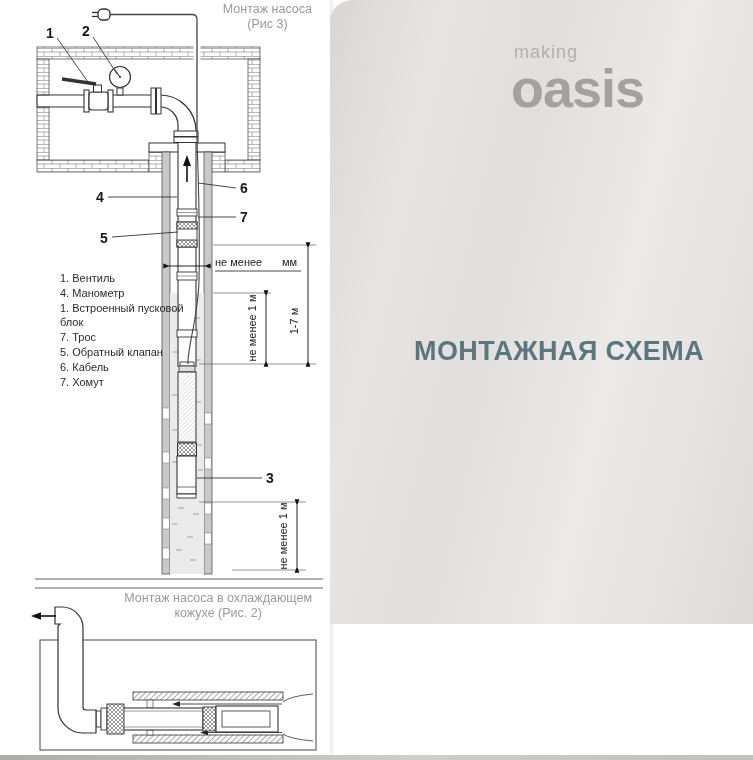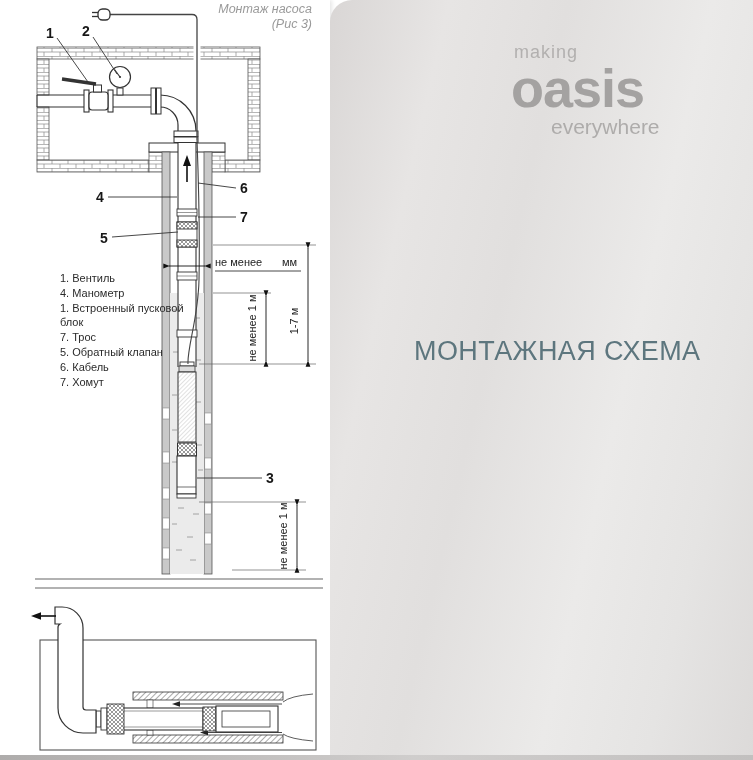--- a/index.html
+++ b/index.html
@@ -6,42 +6,42 @@
   body{
     width:753px;height:760px;position:relative;overflow:hidden;
     background:#ffffff;
     font-family:"Liberation Sans", sans-serif;
   }
   .left-panel{
     position:absolute;left:0;top:0;width:330px;height:755px;background:#ffffff;
     box-shadow:2px 0 4px rgba(0,0,0,0.10);
   }
   .fig-caption{
-    position:absolute;right:18px;text-align:right;
-    font-style:italic;color:#9a9a9a;font-size:12.5px;line-height:15px;
+    position:absolute;right:18px;text-align:center;
+    color:#9a9a9a;font-size:12.5px;line-height:15px;
   }
   .fig1-caption{top:2px;}
   .fig2-caption{top:591px;}
   .legend{
     position:absolute;left:60px;top:271px;width:128px;
     font-size:11px;line-height:14.8px;color:#2b2b2b;
   }
   .art{position:absolute;left:0;top:0;}
   .right-panel{
-    position:absolute;left:330px;top:0;width:423px;height:760px;
+    position:absolute;left:330px;top:0;width:423px;height:624px;
     border-top-left-radius:22px;
     background:linear-gradient(103deg,#d9d6d5 0%,#e7e5e4 20%,#e1dfde 40%,#ebeae9 64%,#e5e4e3 82%,#dcdad9 100%);
   }
   .logo{position:absolute;left:181px;top:42px;color:#a6a4a3;}
   .logo-making{font-size:18px;letter-spacing:1px;color:#b2b0af;margin-left:3px;}
   .logo-oasis{font-size:54px;line-height:50px;font-weight:700;letter-spacing:-1px;color:#a4a2a1;}
   .logo-everywhere{font-size:21px;color:#aeacab;margin-left:40px;margin-top:2px;}
   .main-heading{
     position:absolute;left:84px;top:336px;margin:0;
-    font-size:27px;font-weight:400;line-height:30px;letter-spacing:0.4px;
+    font-size:27px;font-weight:700;line-height:30px;letter-spacing:0.4px;
     color:#5d767e;
   }
   .bottom-strip{
     position:absolute;left:0;bottom:0;width:753px;height:5px;
     background:linear-gradient(90deg,#aeacab,#cfcdcc 55%,#c2c0bf);
   }
   svg text{font-family:"Liberation Sans", sans-serif;}
   .callout-num{font-size:14px;font-weight:bold;fill:#171717;}
   .dim-text{font-size:11px;fill:#222;}
 </style>
@@ -289,36 +289,39 @@
         <line x1="56" y1="616" x2="40" y2="616" stroke="#111" stroke-width="1.6"></line>
         <polygon points="31,616 41,612.3 41,619.7" fill="#111"></polygon>
       </g>
     </g>
   </svg>
 
   <div class="fig-caption fig1-caption">
     <div>Монтаж насоса</div>
     <div>(Рис 3)</div>
   </div>
+  <div class="fig-caption fig2-caption">
+    <div>Монтаж насоса в охлаждающем</div>
+    <div>кожухе (Рис. 2)</div>
+  </div>
 
   <div class="legend">
     <div>1. Вентиль</div>
     <div>4. Манометр</div>
     <div>1. Встроенный пусковой блок</div>
     <div>7. Трос</div>
     <div>5. Обратный клапан</div>
     <div>6. Кабель</div>
     <div>7. Хомут</div>
   </div>
 </div>
 
 <div class="right-panel">
   <div class="logo">
     <div class="logo-making">making</div>
     <div class="logo-oasis">oasis</div>
-    <div class="logo-everywhere">everywhere</div>
   </div>
   <h1 class="main-heading">
     <span>МОНТАЖНАЯ СХЕМА</span><br>
   </h1>
 </div>
 
 <div class="bottom-strip"></div>
 
 </body></html>

